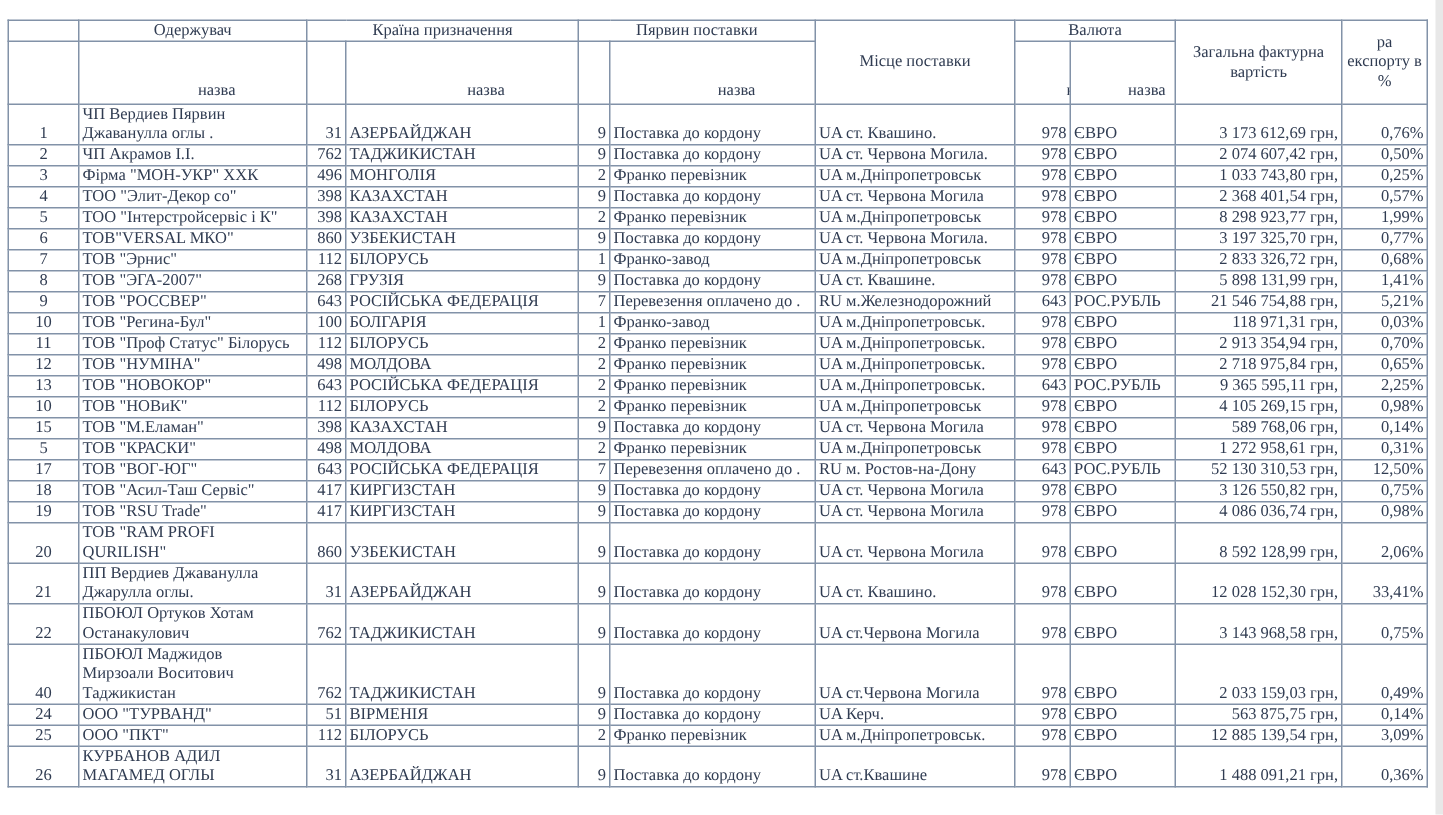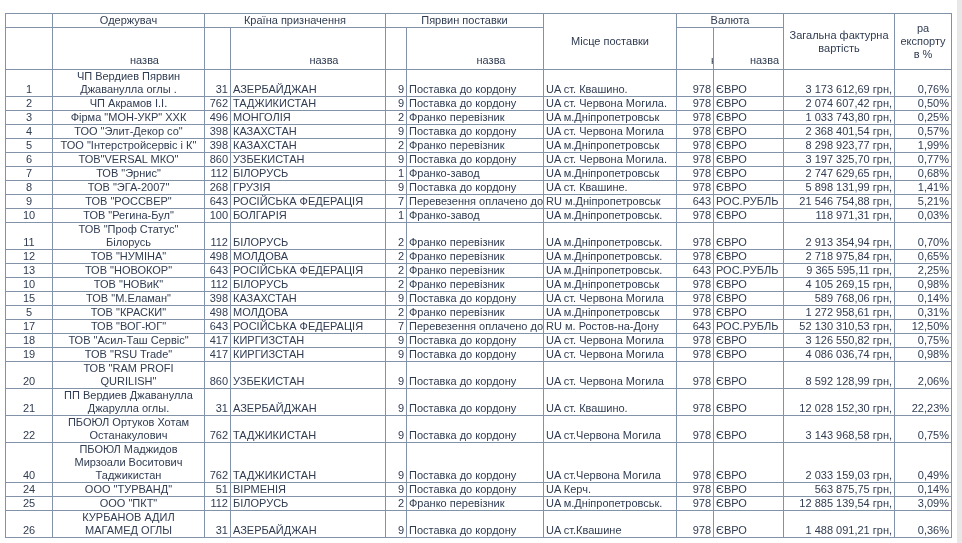--- a/index.html
+++ b/index.html
@@ -5,40 +5,40 @@
   html,body{margin:0;padding:0;}
   body{
     width:962px;height:543px;overflow:hidden;background:#ffffff;
     font-family:"Liberation Serif", serif;
     position:relative;
   }
   .page{position:absolute;left:5px;top:13px;}
   table{
     border-collapse:collapse;table-layout:fixed;
     width:946px;
-    font-family:Liberation Sans, sans-serif;
+    font-family:Liberation Serif, serif;
     font-size:11px;line-height:13px;
     color:#303c52;
   }
   th,td{
     border:1px solid #8292a8;
     padding:0 2px;
     vertical-align:bottom;
     overflow:hidden;
   }
   thead th{font-weight:normal;text-align:center;}
   thead tr.h1{height:13px;}
   thead tr.h1 th{vertical-align:middle;}
   thead tr.h2{height:42px;}
   thead tr.h2 th{vertical-align:bottom;padding-bottom:2px;padding-left:34px;}
   thead th.mid{vertical-align:middle;white-space:normal;}
   tbody tr{height:14px;}
   tbody td{white-space:nowrap;}
   tbody td:nth-child(1){text-align:center;}
-  tbody td:nth-child(2){text-align:center;white-space:pre-line;}
+  tbody td:nth-child(2){text-align:left;white-space:pre-line;}
   tbody td:nth-child(3),
   tbody td:nth-child(5),
   tbody td:nth-child(8),
   tbody td:nth-child(10),
   tbody td:nth-child(11){text-align:right;}
   tbody td:nth-child(4),
   tbody td:nth-child(6),
   tbody td:nth-child(7),
   tbody td:nth-child(9){text-align:left;}
   .window-edge{
@@ -169,21 +169,21 @@
         <tr>
           <td>7</td>
           <td>ТОВ "Эрнис"</td>
           <td>112</td>
           <td>БІЛОРУСЬ</td>
           <td>1</td>
           <td>Франко-завод</td>
           <td>UA м.Дніпропетровськ</td>
           <td>978</td>
           <td>ЄВРО</td>
-          <td>2 747 629,65 грн,</td>
+          <td>2 833 326,72 грн,</td>
           <td>0,68%</td>
         </tr>
         <tr>
           <td>8</td>
           <td>ТОВ "ЭГА-2007"</td>
           <td>268</td>
           <td>ГРУЗІЯ</td>
           <td>9</td>
           <td>Поставка до кордону</td>
           <td>UA ст. Квашине.</td>
@@ -192,21 +192,21 @@
           <td>5 898 131,99 грн,</td>
           <td>1,41%</td>
         </tr>
         <tr>
           <td>9</td>
           <td>ТОВ "РОССВЕР"</td>
           <td>643</td>
           <td>РОСІЙСЬКА ФЕДЕРАЦІЯ</td>
           <td>7</td>
           <td>Перевезення оплачено до .</td>
-          <td>RU м.Дніпропетровськ</td>
+          <td>RU м.Железнодорожний</td>
           <td>643</td>
           <td>РОС.РУБЛЬ</td>
           <td>21 546 754,88 грн,</td>
           <td>5,21%</td>
         </tr>
         <tr>
           <td>10</td>
           <td>ТОВ "Регина-Бул"</td>
           <td>100</td>
           <td>БОЛГАРІЯ</td>
@@ -354,21 +354,21 @@
           <td>ПП Вердиев Джаванулла
 Джарулла оглы.</td>
           <td>31</td>
           <td>АЗЕРБАЙДЖАН</td>
           <td>9</td>
           <td>Поставка до кордону</td>
           <td>UA ст. Квашино.</td>
           <td>978</td>
           <td>ЄВРО</td>
           <td>12 028 152,30 грн,</td>
-          <td>22,23%</td>
+          <td>33,41%</td>
         </tr>
         <tr>
           <td>22</td>
           <td>ПБОЮЛ Ортуков Хотам
 Останакулович</td>
           <td>762</td>
           <td>ТАДЖИКИСТАН</td>
           <td>9</td>
           <td>Поставка до кордону</td>
           <td>UA ст.Червона Могила</td>

